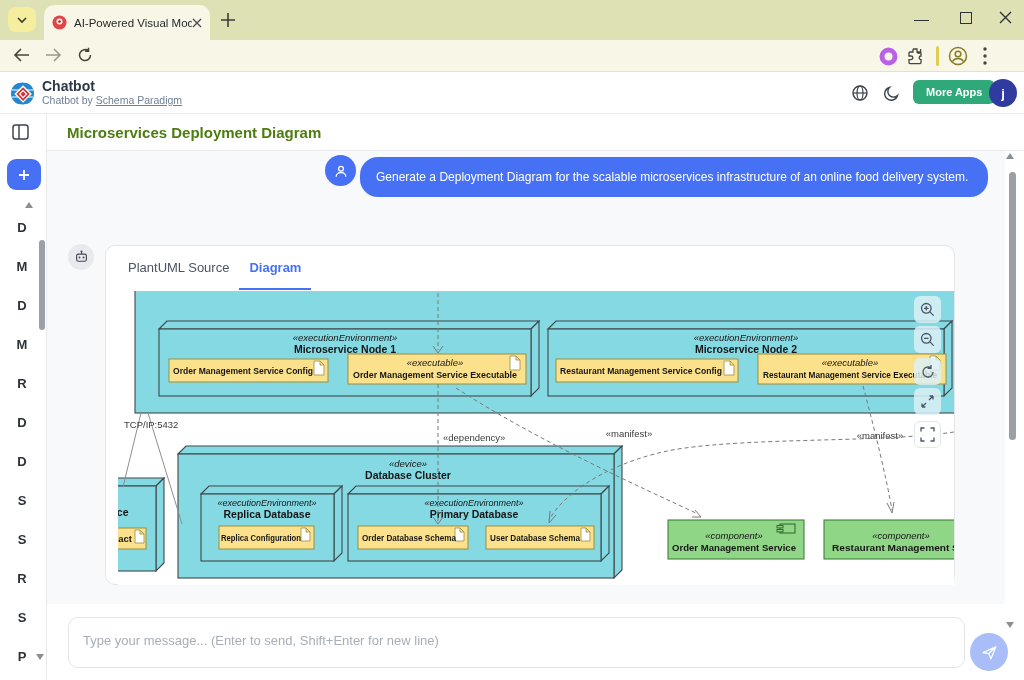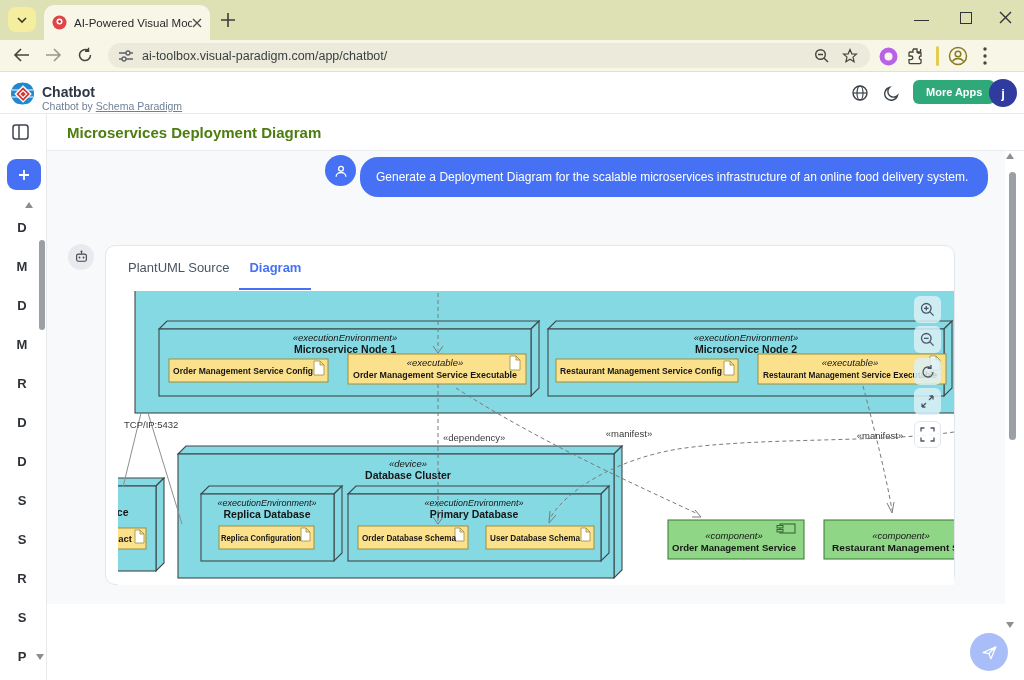--- a/index.html
+++ b/index.html
@@ -114,35 +114,20 @@
     <span class="abs navic" style="left:42px;top:4px">
       <svg width="17" height="14" viewBox="0 0 17 14">
           <path d="M9,1 L15,7 L9,13 M15,7 H1" stroke="#9b9a88" stroke-width="1.6" fill="none"></path>
         </svg>
       </span>
     <span class="abs navic" style="left:74px;top:4px">
       <svg width="16" height="16" viewBox="0 0 16 16">
           <path d="M13.5,8 a5.5,5.5 0 1,1 -2,-4.2 M11.5,0.8 V4.2 H8" stroke="#45453c" stroke-width="1.5" fill="none"></path>
         </svg>
       </span>
-    <div class="abs urlpill">
-      <svg width="16" height="16" viewBox="0 0 16 16" style="margin-left:10px">
-        <path d="M1,5 H15 M1,11 H15" stroke="#5f6368" stroke-width="1.4"></path>
-          <circle cx="10" cy="5" r="2" fill="#eceadb" stroke="#5f6368" stroke-width="1.3"></circle>
-          <circle cx="6" cy="11" r="2" fill="#eceadb" stroke="#5f6368" stroke-width="1.3"></circle>
-        </svg>
-      <span class="urltext">ai-toolbox.visual-paradigm.com/app/chatbot/</span>
-      <svg width="16" height="16" viewBox="0 0 16 16" style="margin-right:12px">
-        <circle cx="6.5" cy="6.5" r="4.8" fill="none" stroke="#45453c" stroke-width="1.4"></circle>
-          <path d="M10.2,10.2 L14,14 M4,6.5 H9" stroke="#45453c" stroke-width="1.4"></path>
-        </svg>
-      <svg width="16" height="16" viewBox="0 0 16 16" style="margin-right:12px">
-        <path d="M8,1.5 L9.8,5.8 14.5,6.1 11,9.1 12.1,13.7 8,11.2 3.9,13.7 5,9.1 1.5,6.1 6.2,5.8 Z" fill="none" stroke="#45453c" stroke-width="1.2"></path>
-        </svg>
-    </div>
     <svg class="abs" style="left:879px;top:7px" width="19" height="19" viewBox="0 0 19 19">
       <circle cx="9.5" cy="9.5" r="6.5" fill="none" stroke="#b863e6" stroke-width="5"></circle>
       </svg>
     <svg class="abs" style="left:906px;top:7px" width="18" height="18" viewBox="0 0 18 18">
       <path d="M7,2 h4 v2.5 a1.8,1.8 0 0,0 3.6,0 V2 h0 M7,2 v3 H4 a1,1 0 0,0 -1,1 v3 h2 a1.8,1.8 0 0,1 0,3.6 H3 v3 a1,1 0 0,0 1,1 h10 a1,1 0 0,0 1,-1 v-3 h0 a1.8,1.8 0 0,1 0,-3.6 v-3 a1,1 0 0,0 -1,-1 h-3 V2" fill="none" stroke="#45453c" stroke-width="1.3"></path>
       </svg>
     <div class="abs" style="left:936px;top:6px;width:3px;height:20px;background:#e3cc4f;border-radius:2px"></div>
     <svg class="abs" style="left:948px;top:6px" width="20" height="20" viewBox="0 0 20 20">
       <circle cx="10" cy="10" r="8.5" fill="none" stroke="#8a7b22" stroke-width="1.5"></circle>
         <circle cx="10" cy="8" r="2.8" fill="none" stroke="#8a7b22" stroke-width="1.5"></circle>
@@ -155,21 +140,21 @@
       </svg>
   </div>
 
   <div class="abs siteheader">
     <svg class="abs" style="left:10px;top:9px" width="25" height="25" viewBox="0 0 25 25">
       <circle cx="12.5" cy="12.5" r="11.5" fill="#2187ce"></circle>
       <path d="M2,9 H23 M2,16 H23 M12.5,1 a16,11.5 0 0,0 0,23 M12.5,1 a16,11.5 0 0,1 0,23" stroke="#fff" stroke-width="1" fill="none"></path>
       <rect x="7.6" y="7.6" width="11" height="11" transform="rotate(45 13.1 13.1)" fill="#d63333" stroke="#fff" stroke-width="1.4"></rect>
       <rect x="10.6" y="10.6" width="5" height="5" transform="rotate(45 13.1 13.1)" fill="none" stroke="#fff" stroke-width="1.2"></rect>
     </svg>
-    <div class="abs" style="left:42px;top:12px">
+    <div class="abs" style="left:42px;top:6px">
       <div class="app-name">Chatbot</div>
       <div class="powered"><span>Chatbot by</span> <a href="#">Schema Paradigm</a></div>
     </div>
     <svg class="abs" style="left:852px;top:13px" width="16" height="16" viewBox="0 0 16 16">
       <circle cx="8" cy="8" r="7" fill="none" stroke="#3c434a" stroke-width="1.4"></circle>
         <ellipse cx="8" cy="8" rx="3" ry="7" fill="none" stroke="#3c434a" stroke-width="1.2"></ellipse>
         <path d="M1,8 H15" stroke="#3c434a" stroke-width="1.2"></path>
       </svg>
     <svg class="abs" style="left:884px;top:13px" width="16" height="16" viewBox="0 0 16 16">
       <path d="M13.5,10.5 A6.5,6.5 0 1,1 5.5,2.5 A5.2,5.2 0 0,0 13.5,10.5 Z" fill="none" stroke="#3c434a" stroke-width="1.4"></path>
@@ -361,20 +346,23 @@
         <svg width="15" height="15" viewBox="0 0 15 15">
             <path d="M1,4.5 V1 H4.5 M10.5,1 H14 V4.5 M14,10.5 V14 H10.5 M4.5,14 H1 V10.5" fill="none" stroke="#4a5568" stroke-width="1.3"></path>
           </svg>
       </div>
     </div>
 
     <div class="abs tri-up" style="left:959px;top:39px"></div>
     <div class="abs cthumb"></div>
     <div class="abs tri-dn" style="left:959px;top:508px"></div>
 
+    <div class="abs composer">
+      <textarea placeholder="Type your message... (Enter to send, Shift+Enter for new line)" style=""></textarea>
+    </div>
     <div class="abs sendbtn">
       <svg width="17" height="17" viewBox="0 0 24 24">
         <path d="M3,12 L21,4 L14,21 L11,13.5 Z M11,13.5 L21,4" fill="none" stroke="#fff" stroke-width="1.8" stroke-linejoin="round"></path>
         </svg>
     </div>
   </div>
 
 </div>
 
 </body></html>

